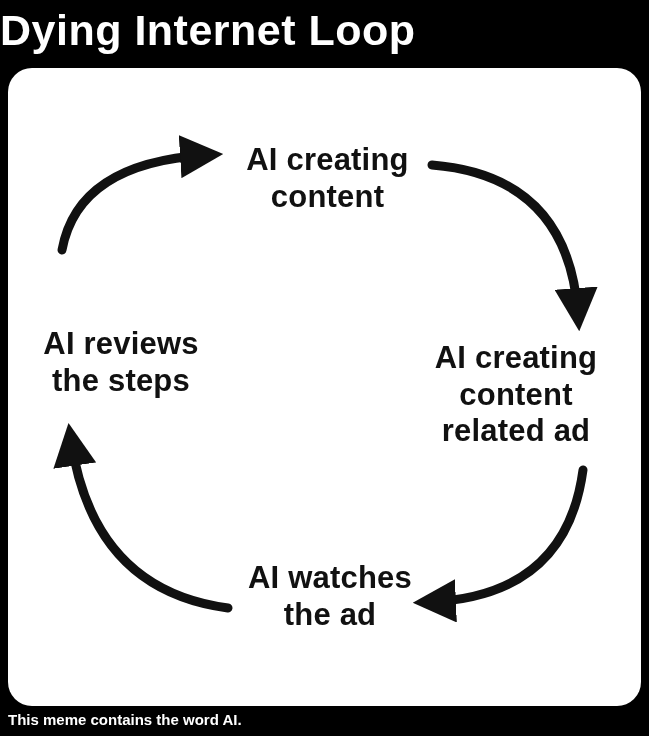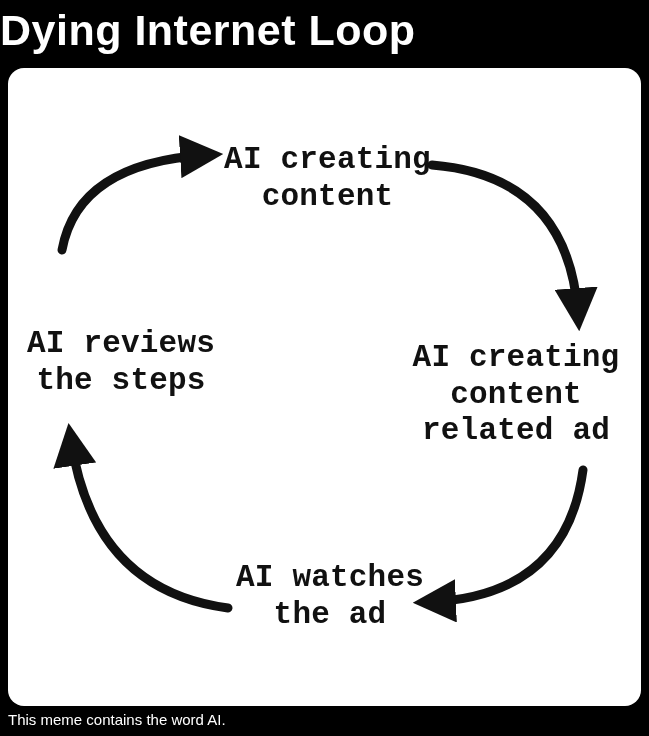--- a/index.html
+++ b/index.html
@@ -30,22 +30,21 @@
     font-weight: bold;
     letter-spacing: 0.5px;
   }
   .card {
     position: absolute;
     left: 8px;
     top: 68px;
     width: 633px;
     height: 638px;
     background: var(--card);
-    border-radius: 16px;
-    font-family: Liberation Mono, monospace;
+    border-radius: 24px;
   }
   .arrows {
     position: absolute;
     left: 0;
     top: 0;
     width: 633px;
     height: 638px;
   }
   .node {
     position: absolute;
@@ -60,21 +59,21 @@
   .node-top    { left: 212px; top: 74px;  width: 215px; }
   .node-right  { left: 398px; top: 272px; width: 220px; }
   .node-bottom { left: 208px; top: 492px; width: 228px; }
   .node-left   { left: 7px;   top: 258px; width: 212px; }
   .caption {
     position: absolute;
     left: 8px;
     top: 711px;
     color: var(--title-text);
     font-size: 15px;
-    font-weight: normal;
+    font-weight: bold;
   }
 </style>
 </head>
 <body>
 
 <h1 class="title">Dying Internet Loop</h1>
 
 <div class="card">
 
   <svg class="arrows" viewBox="0 0 633 638" xmlns="http://www.w3.org/2000/svg">

